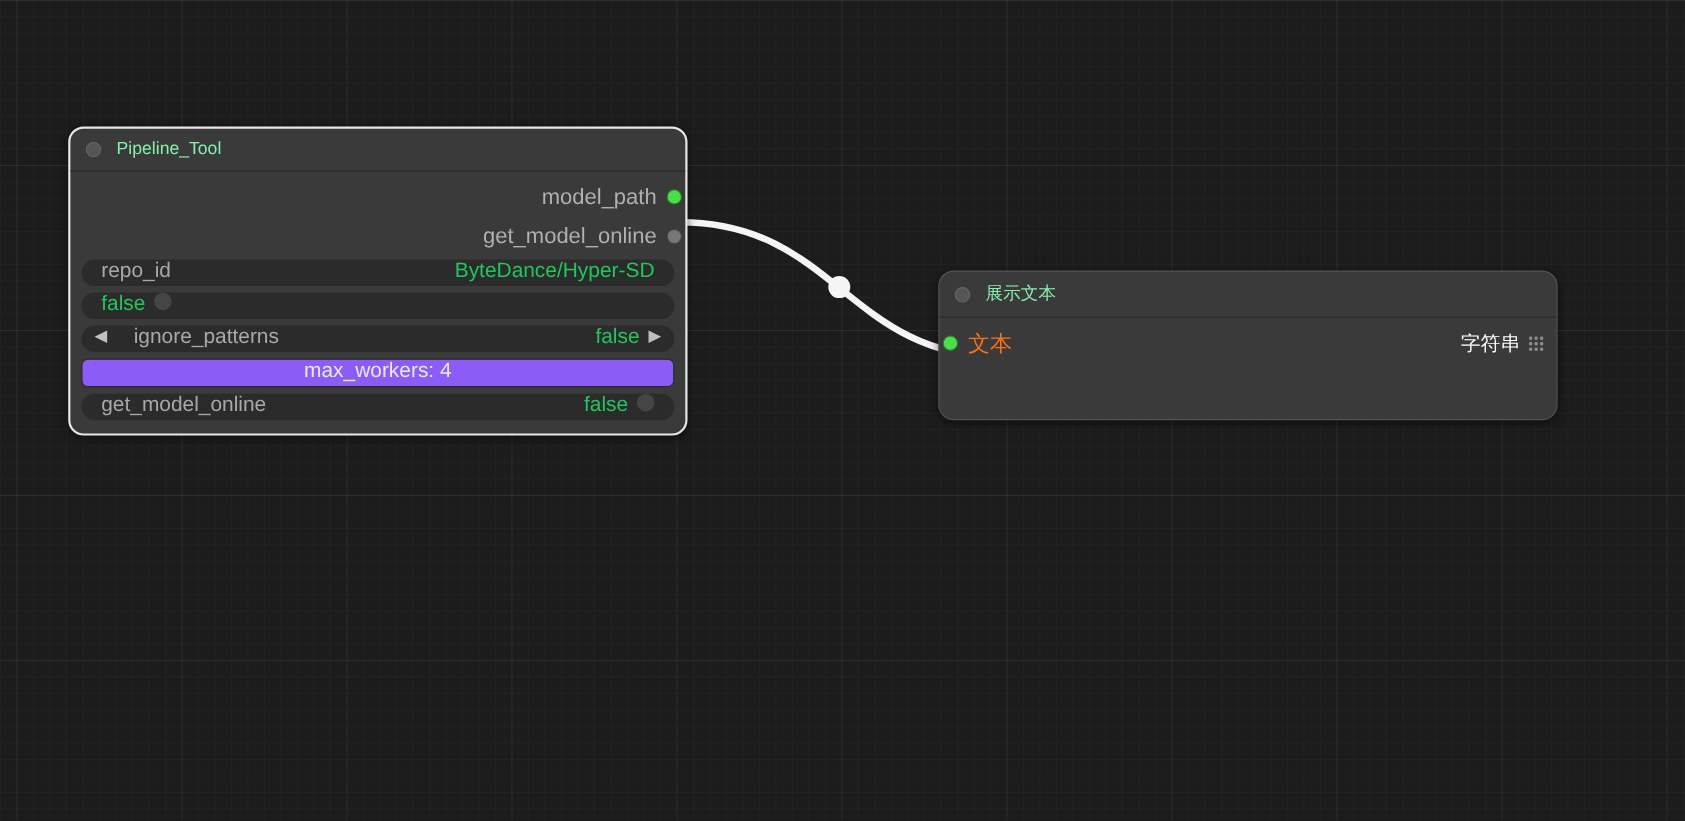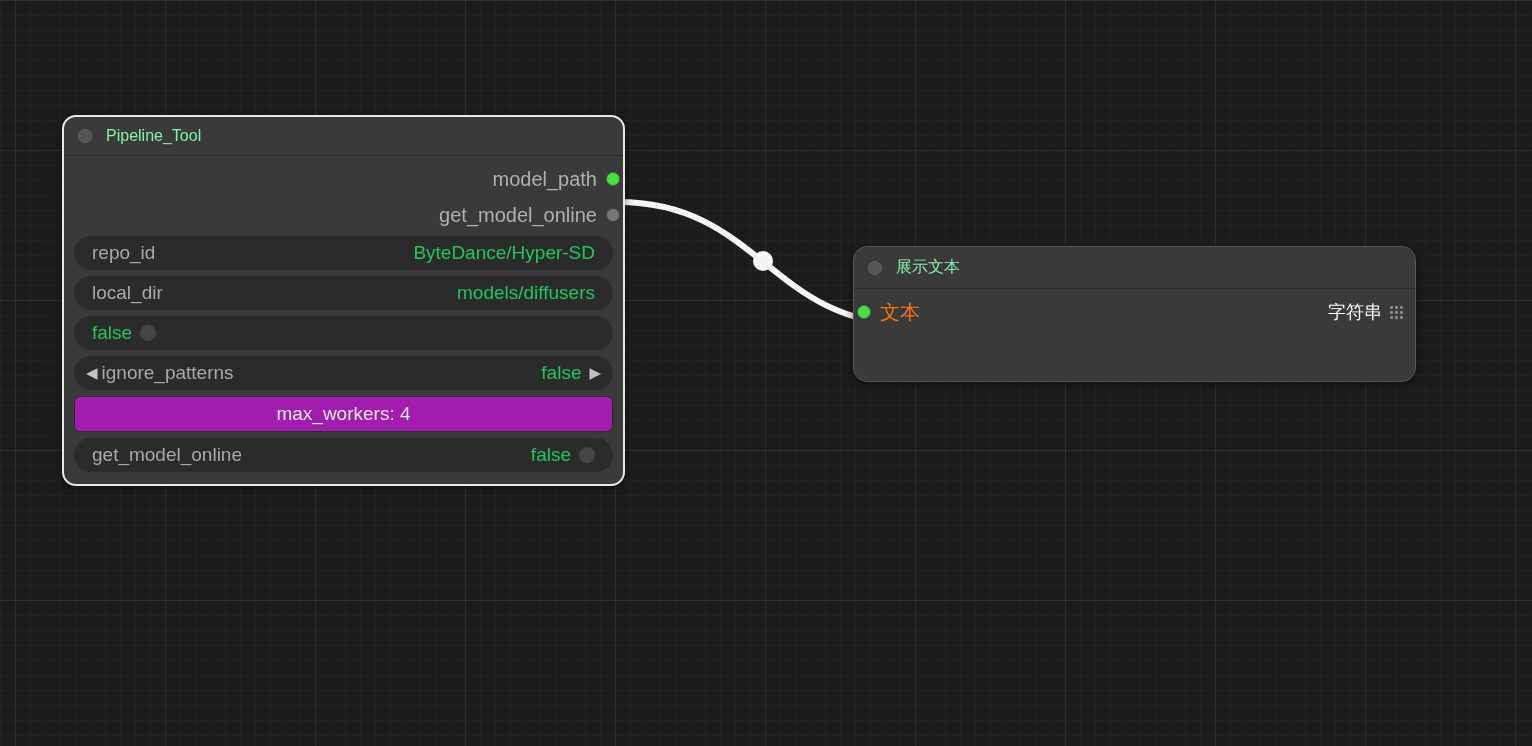--- a/index.html
+++ b/index.html
@@ -113,23 +113,23 @@
   .port-dot.out { right: -7px; }
   .port-dot.in { left: -7px; }
   .port-dot.green { background: #4ade4a; border-color:#2a7a2a; }
   .port-dot.grey { background: #777; border-color:#444; }
 
   
   .widget {
     background: #2b2b2b;
     border-radius: 17px;
     display: flex;
-    align-items: center;
+    align-items: flex-start;
     padding: 0 18px;
-    height: 34px;
+    height: 24px;
     font-size: 19px;
     color: #b5b5b5;
     cursor: pointer;
   }
   .widget .label {
     flex: 1;
     color: #a8a8a8;
     text-align: left;
     white-space: nowrap;
   }
@@ -145,25 +145,25 @@
     background: #454545;
     margin-left: 8px;
   }
   .arrow {
     font-size: 15px;
     color: #c0c0c0;
   }
   .widget.combo {
     padding: 0 12px;
   }
-  .widget.combo .label { margin: 0 4px; }
+  .widget.combo .label { margin: 0 24px; }
   .widget.combo .value { margin-right: 8px; }
 
   .widget.number-selected {
-    background: #a21caf;
+    background: #8b5cf6;
     color: #e8e8e8;
     justify-content: center;
     border-radius: 6px;
     border: 1px solid #2a2a2a;
   }
   .widget.number-selected .combined {
     color: #e6eaf0;
   }
 
   .grip-icon {
@@ -202,24 +202,20 @@
     <div class="port-row">
       <span class="port-label-right">get_model_online</span>
       <div class="port-dot out grey"></div>
     </div>
 
     <div class="widget">
       <span class="label">repo_id</span>
       <span class="value">ByteDance/Hyper-SD</span>
     </div>
 
-    <div class="widget">
-      <span class="label">local_dir</span>
-      <span class="value">models/diffusers</span>
-    </div>
 
     <div class="widget">
       <span class="value">false</span>
       <span class="toggle-knob"></span>
     </div>
 
     <div class="widget combo">
       <span class="arrow">◀</span>
       <span class="label">ignore_patterns</span>
       <span class="value">false</span>

